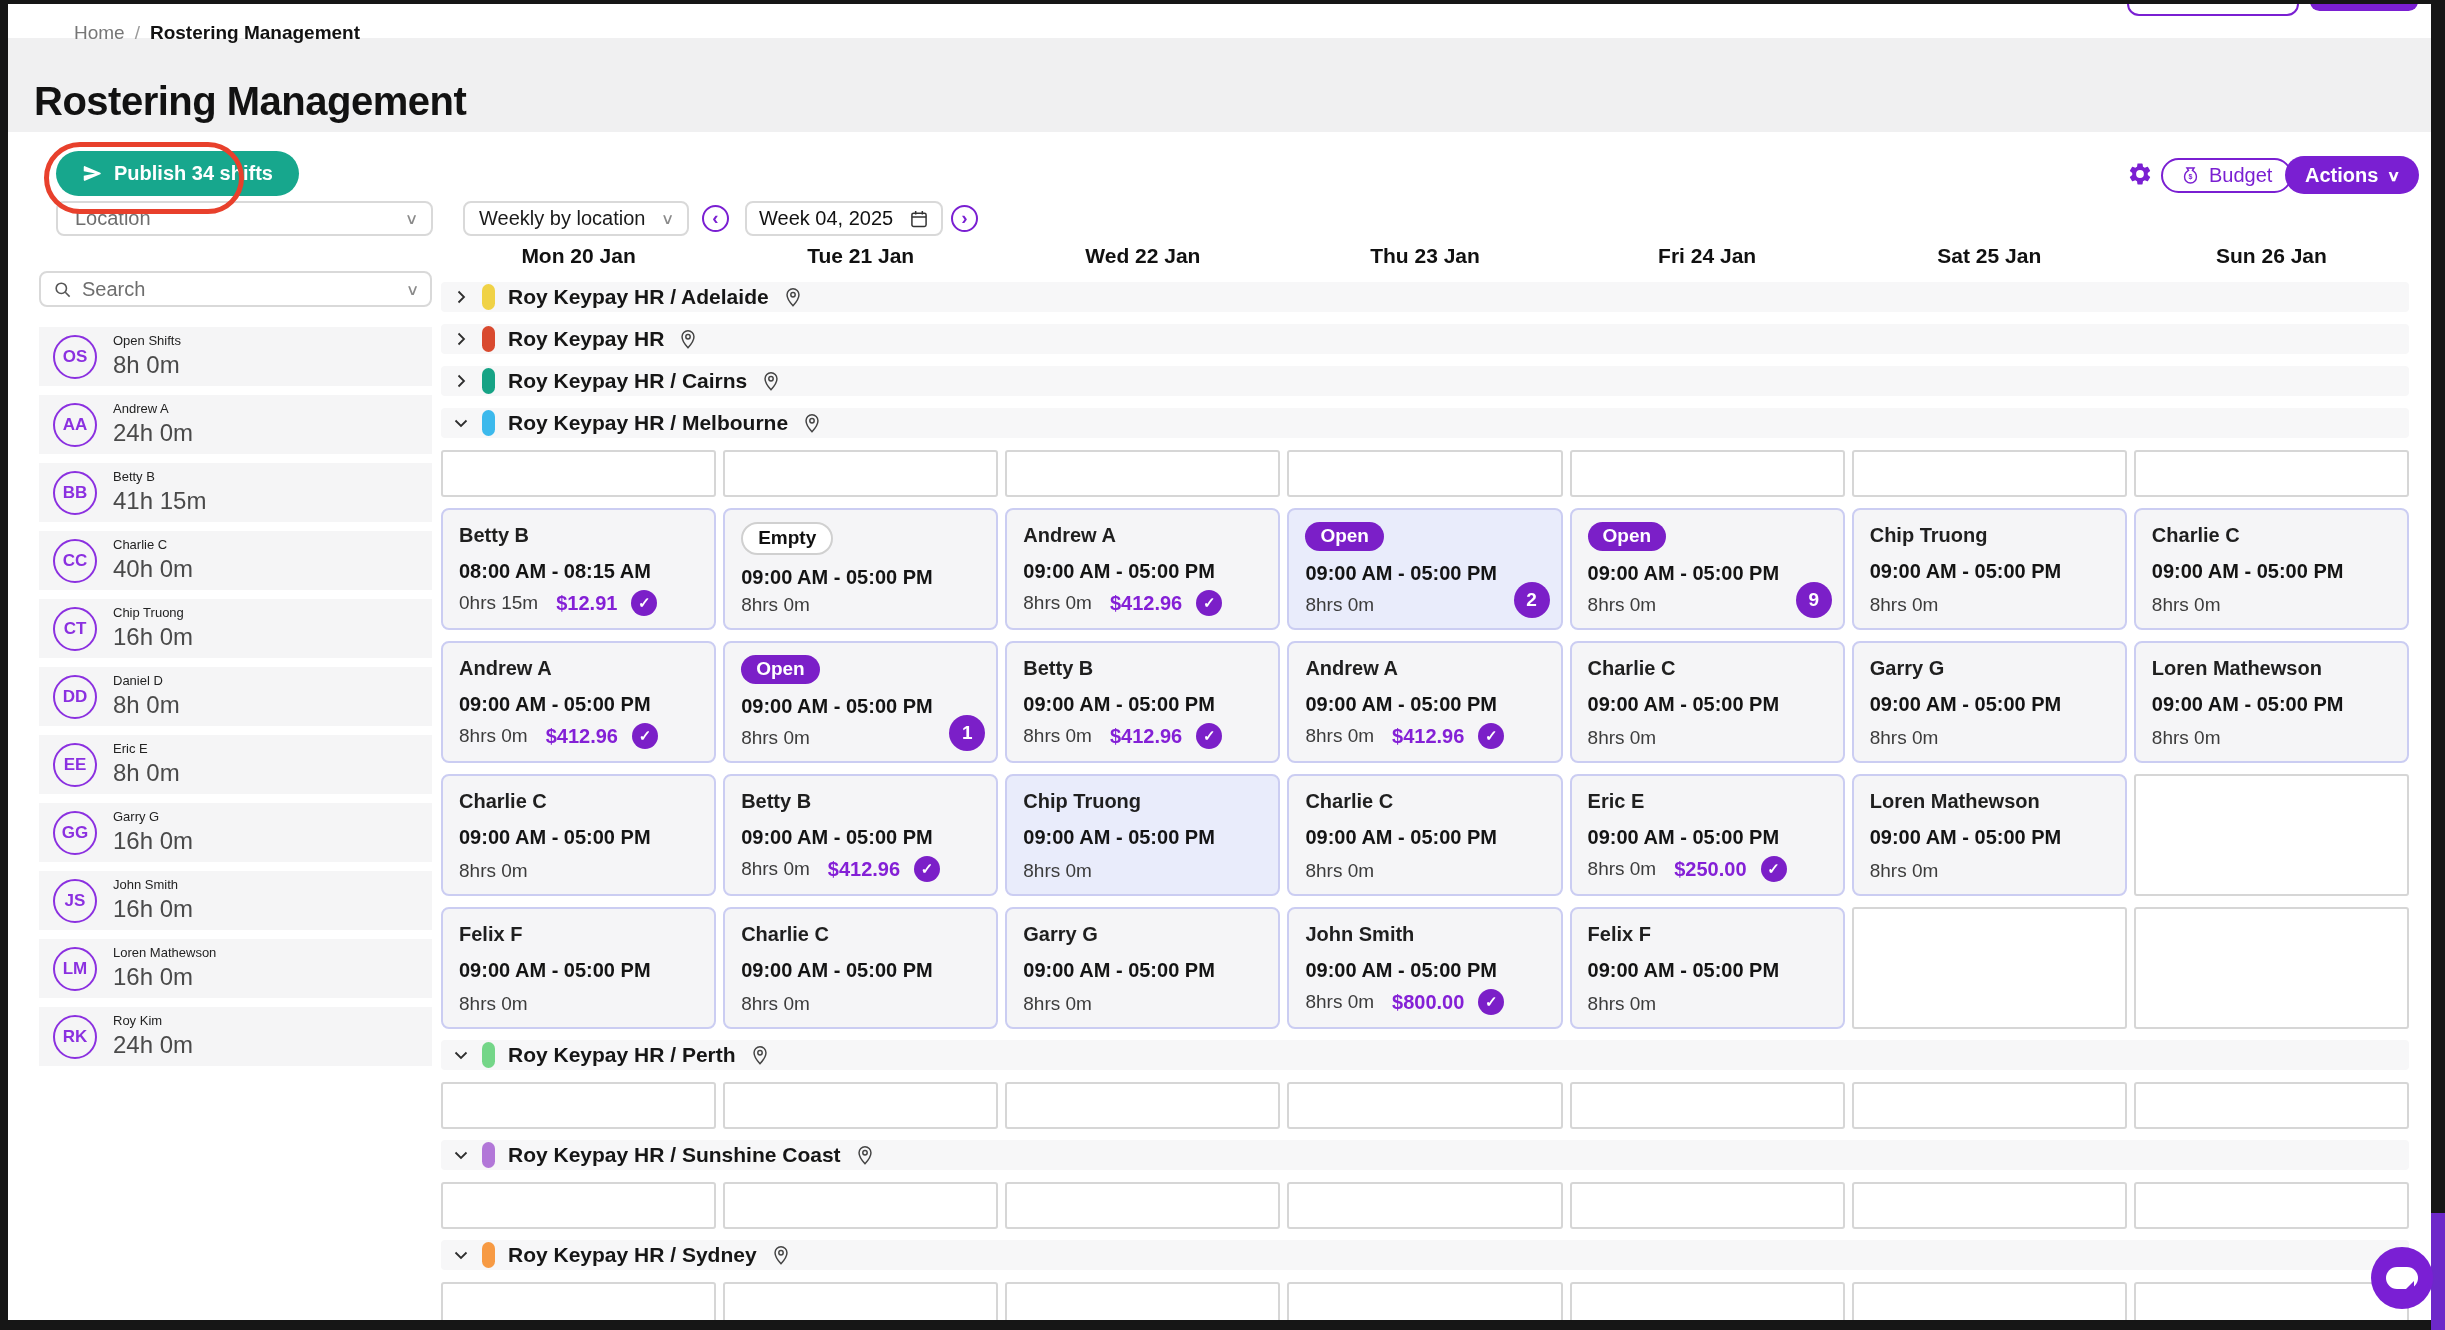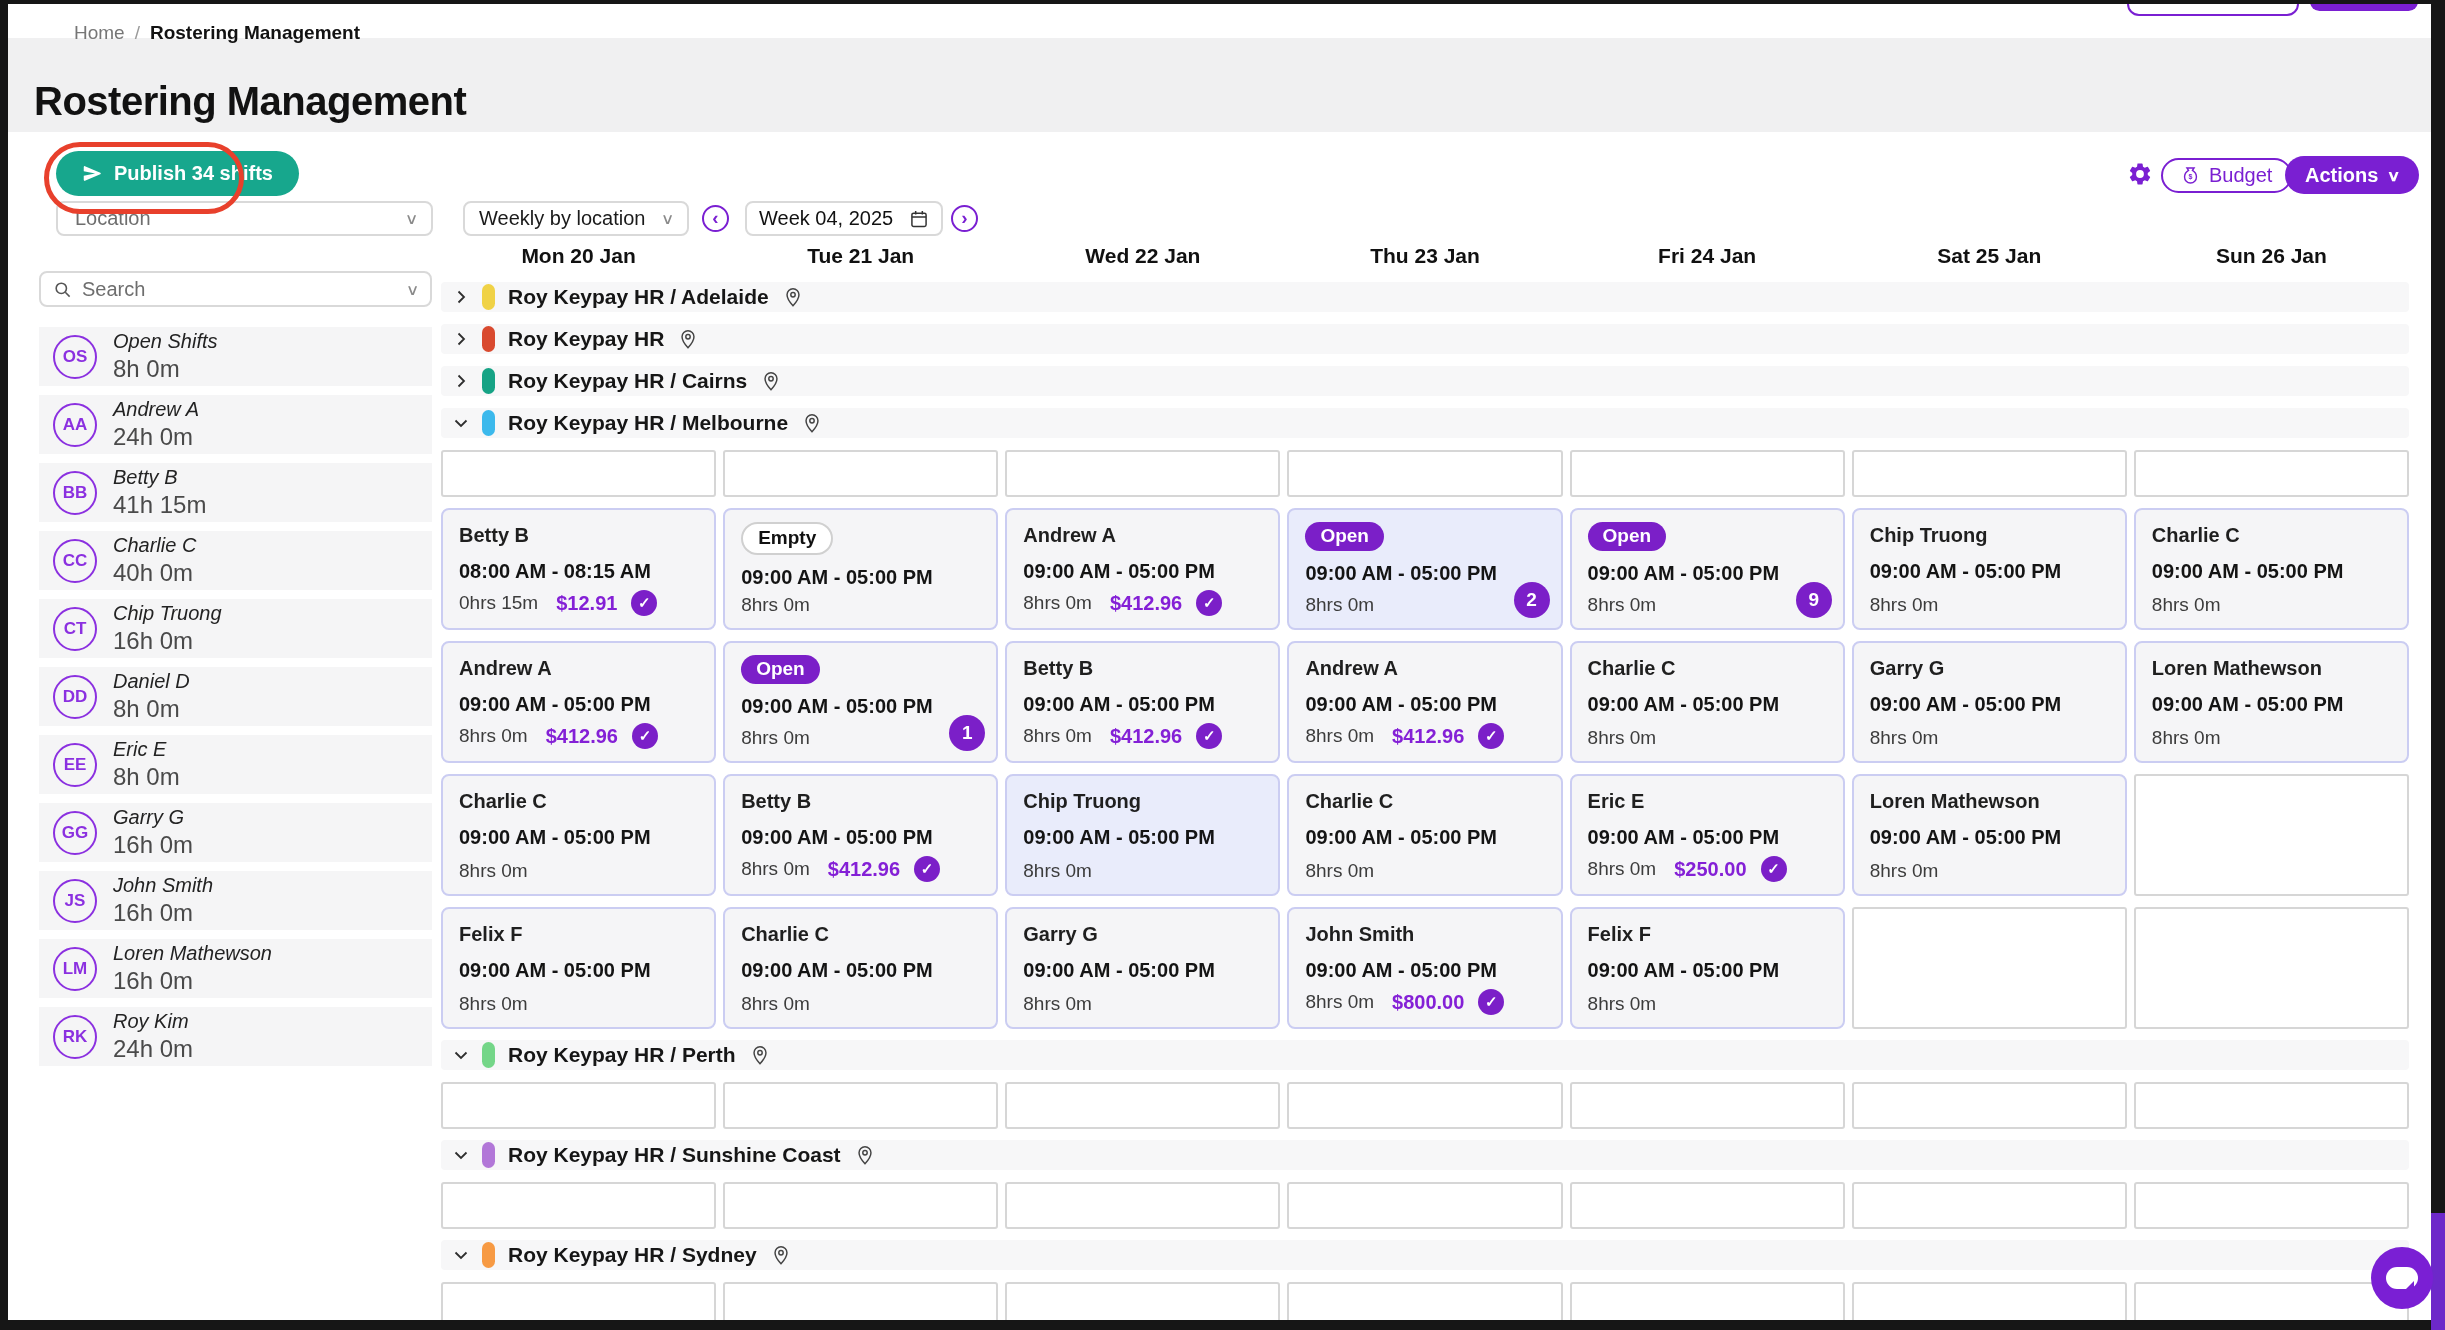--- a/index.html
+++ b/index.html
@@ -58,21 +58,21 @@
 
   
   .sidebar{position:absolute;left:14px;top:139px;width:393px;}
   .search-box{height:36px;background:#fff;border:2px solid #d9d9d9;border-radius:8px;display:flex;align-items:center;
     gap:10px;padding:0 12px;box-sizing:border-box;color:#6e6e6e;font-size:20px;cursor:text;}
   .search-box .chev-char{margin-left:auto;color:#8a8a8a;}
   .emp-list{margin-top:20px;}
   .emp-row{height:59px;background:#f5f5f6;margin-bottom:9px;display:flex;align-items:center;gap:16px;padding-left:14px;cursor:pointer;}
   .avatar{width:44px;height:44px;border:2px solid #8b30e0;border-radius:50%;color:#8b30e0;font-size:17px;font-weight:600;
     display:flex;align-items:center;justify-content:center;box-sizing:border-box;flex:none;}
-  .emp-name{font-size:20px;color:#232323;line-height:1.25;font-style:italic;}
+  .emp-name{font-size:13px;color:#232323;line-height:1.25;}
   .emp-hours{font-size:24px;color:#4a4a4a;line-height:1.25;}
 
   
   .day-header-row{position:absolute;left:416px;top:112px;width:1968px;display:grid;grid-template-columns:repeat(7,1fr);gap:7px;}
   .day-header{font-size:21px;font-weight:700;color:#111;text-align:center;}
 
   .calendar{position:absolute;left:416px;top:150px;width:1968px;}
   .group-bar{height:30px;background:#f7f7f8;border-radius:4px;display:flex;align-items:center;gap:13px;padding-left:12px;
     margin-bottom:12px;cursor:pointer;}
   .g-chev{width:16px;height:16px;color:#2e2e2e;flex:none;}

